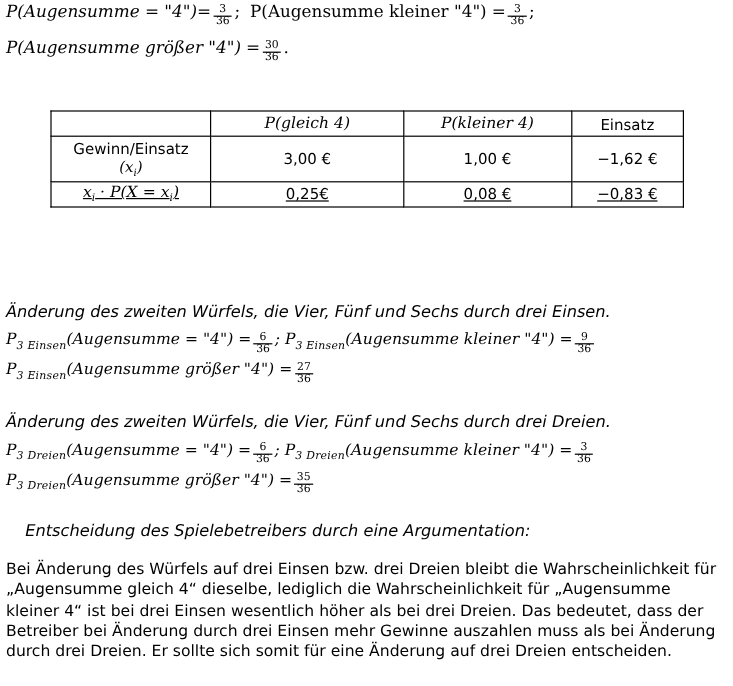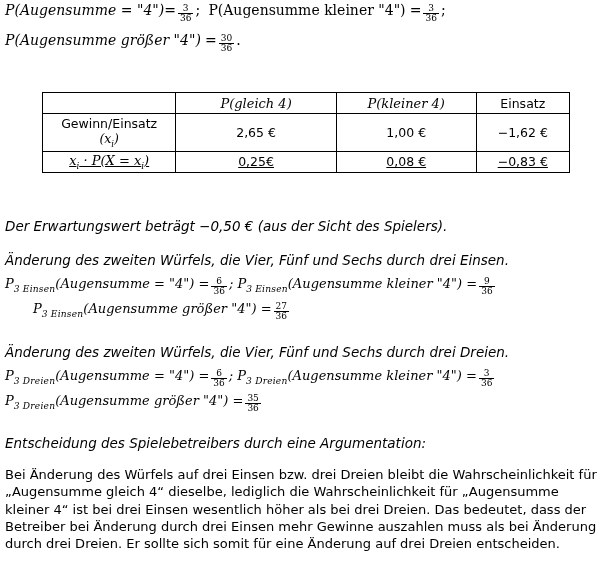--- a/index.html
+++ b/index.html
@@ -77,55 +77,54 @@
       <td class="c2 math-c">P(gleich 4)</td>
       <td class="c3 math-c">P(kleiner 4)</td>
       <td class="c4">Einsatz</td>
     </tr>
 
     <tr class="r-gewinn">
       <td class="c1">
         <span>Gewinn/Einsatz</span><br>
         <span class="math"><span>(x</span><sub>i</sub><span>)</span></span>
       </td>
-      <td class="c2">2,65 €</td>
+      <td class="c2">3,00 €</td>
       <td class="c3">1,00 €</td>
       <td class="c4">−1,62 €</td>
     </tr>
 
 
     <tr class="r-xp">
       <td class="c1 math-c"><span>x</span><sub>i</sub><span> · P(X = x</span><sub>i</sub><span>)</span></td>
       <td class="c2">0,25€</td>
       <td class="c3">0,08 €</td>
       <td class="c4">−0,83 €</td>
     </tr>
 
   </tbody>
     </table>
 
-  <div class="line it" style="left:5px;top:218px;font-size:13.5px;">Der Erwartungswert beträgt −0,50 € (aus der Sicht des Spielers).</div>
 
   <div class="line it" style="left:5px;top:252px;font-size:13.5px;">Änderung des zweiten Würfels, die Vier, Fünf und Sechs durch drei Einsen.</div>
 
   <div class="line" style="left:5px;top:276px;">
     <span class="math" style="font-size:13px;"><span>P</span><sub class="sb">3 Einsen</sub></span><span class="math" style="font-size:13px;">(Augensumme = "4")</span>&nbsp;<span class="upright" style="font-size:13px;">=</span><span class="frac"><span class="num">6</span><span class="den">36</span></span><span class="math" style="font-size:13px;">;</span>&nbsp;<span class="math" style="font-size:13px;"><span>P</span><sub class="sb">3 Einsen</sub></span><span class="math" style="font-size:13px;">(Augensumme kleiner "4")</span>&nbsp;<span class="upright" style="font-size:13px;">=</span><span class="frac"><span class="num">9</span><span class="den">36</span></span>
   </div>
 
   <div class="line" style="left:5px;top:301px;">
-    <span class="math" style="font-size:13px;margin-left:28px;"><span>P</span><sub class="sb">3 Einsen</sub></span><span class="math" style="font-size:13px;">(Augensumme größer "4")</span>&nbsp;<span class="upright" style="font-size:13px;">=</span><span class="frac"><span class="num">27</span><span class="den">36</span></span>
+    <span class="math" style="font-size:13px;"><span>P</span><sub class="sb">3 Einsen</sub></span><span class="math" style="font-size:13px;">(Augensumme größer "4")</span>&nbsp;<span class="upright" style="font-size:13px;">=</span><span class="frac"><span class="num">27</span><span class="den">36</span></span>
   </div>
 
   <div class="line it" style="left:5px;top:344px;font-size:13.5px;">Änderung des zweiten Würfels, die Vier, Fünf und Sechs durch drei Dreien.</div>
 
   <div class="line" style="left:5px;top:368px;">
     <span class="math" style="font-size:13px;"><span>P</span><sub class="sb">3 Dreien</sub></span><span class="math" style="font-size:13px;">(Augensumme = "4")</span>&nbsp;<span class="upright" style="font-size:13px;">=</span><span class="frac"><span class="num">6</span><span class="den">36</span></span><span class="math" style="font-size:13px;">;</span>&nbsp;<span class="math" style="font-size:13px;"><span>P</span><sub class="sb">3 Dreien</sub></span><span class="math" style="font-size:13px;">(Augensumme kleiner "4")</span>&nbsp;<span class="upright" style="font-size:13px;">=</span><span class="frac"><span class="num">3</span><span class="den">36</span></span>
   </div>
 
   <div class="line" style="left:5px;top:393px;">
     <span class="math" style="font-size:13px;"><span>P</span><sub class="sb">3 Dreien</sub></span><span class="math" style="font-size:13px;">(Augensumme größer "4")</span>&nbsp;<span class="upright" style="font-size:13px;">=</span><span class="frac"><span class="num">35</span><span class="den">36</span></span>
   </div>
 
-  <div class="line it" style="left:5px;top:435px;font-size:13.5px;">Entscheidung des Spielebetreibers durch eine Argumentation:</div>
+  <div class="line it" style="left:21px;top:435px;font-size:13.5px;">Entscheidung des Spielebetreibers durch eine Argumentation:</div>
 
   <div class="para" style="top:466px;">Bei Änderung des Würfels auf drei Einsen bzw. drei Dreien bleibt die Wahrschein­lichkeit für „Augensumme gleich 4“ dieselbe, lediglich die Wahrscheinlichkeit für „Augensumme kleiner 4“ ist bei drei Einsen wesentlich höher als bei drei Dreien. Das bedeutet, dass der Betreiber bei Änderung durch drei Einsen mehr Gewinne auszahlen muss als bei Änderung durch drei Dreien. Er sollte sich somit für eine Änderung auf drei Dreien entscheiden.</div>
 
 </div>
 
 </body></html>

